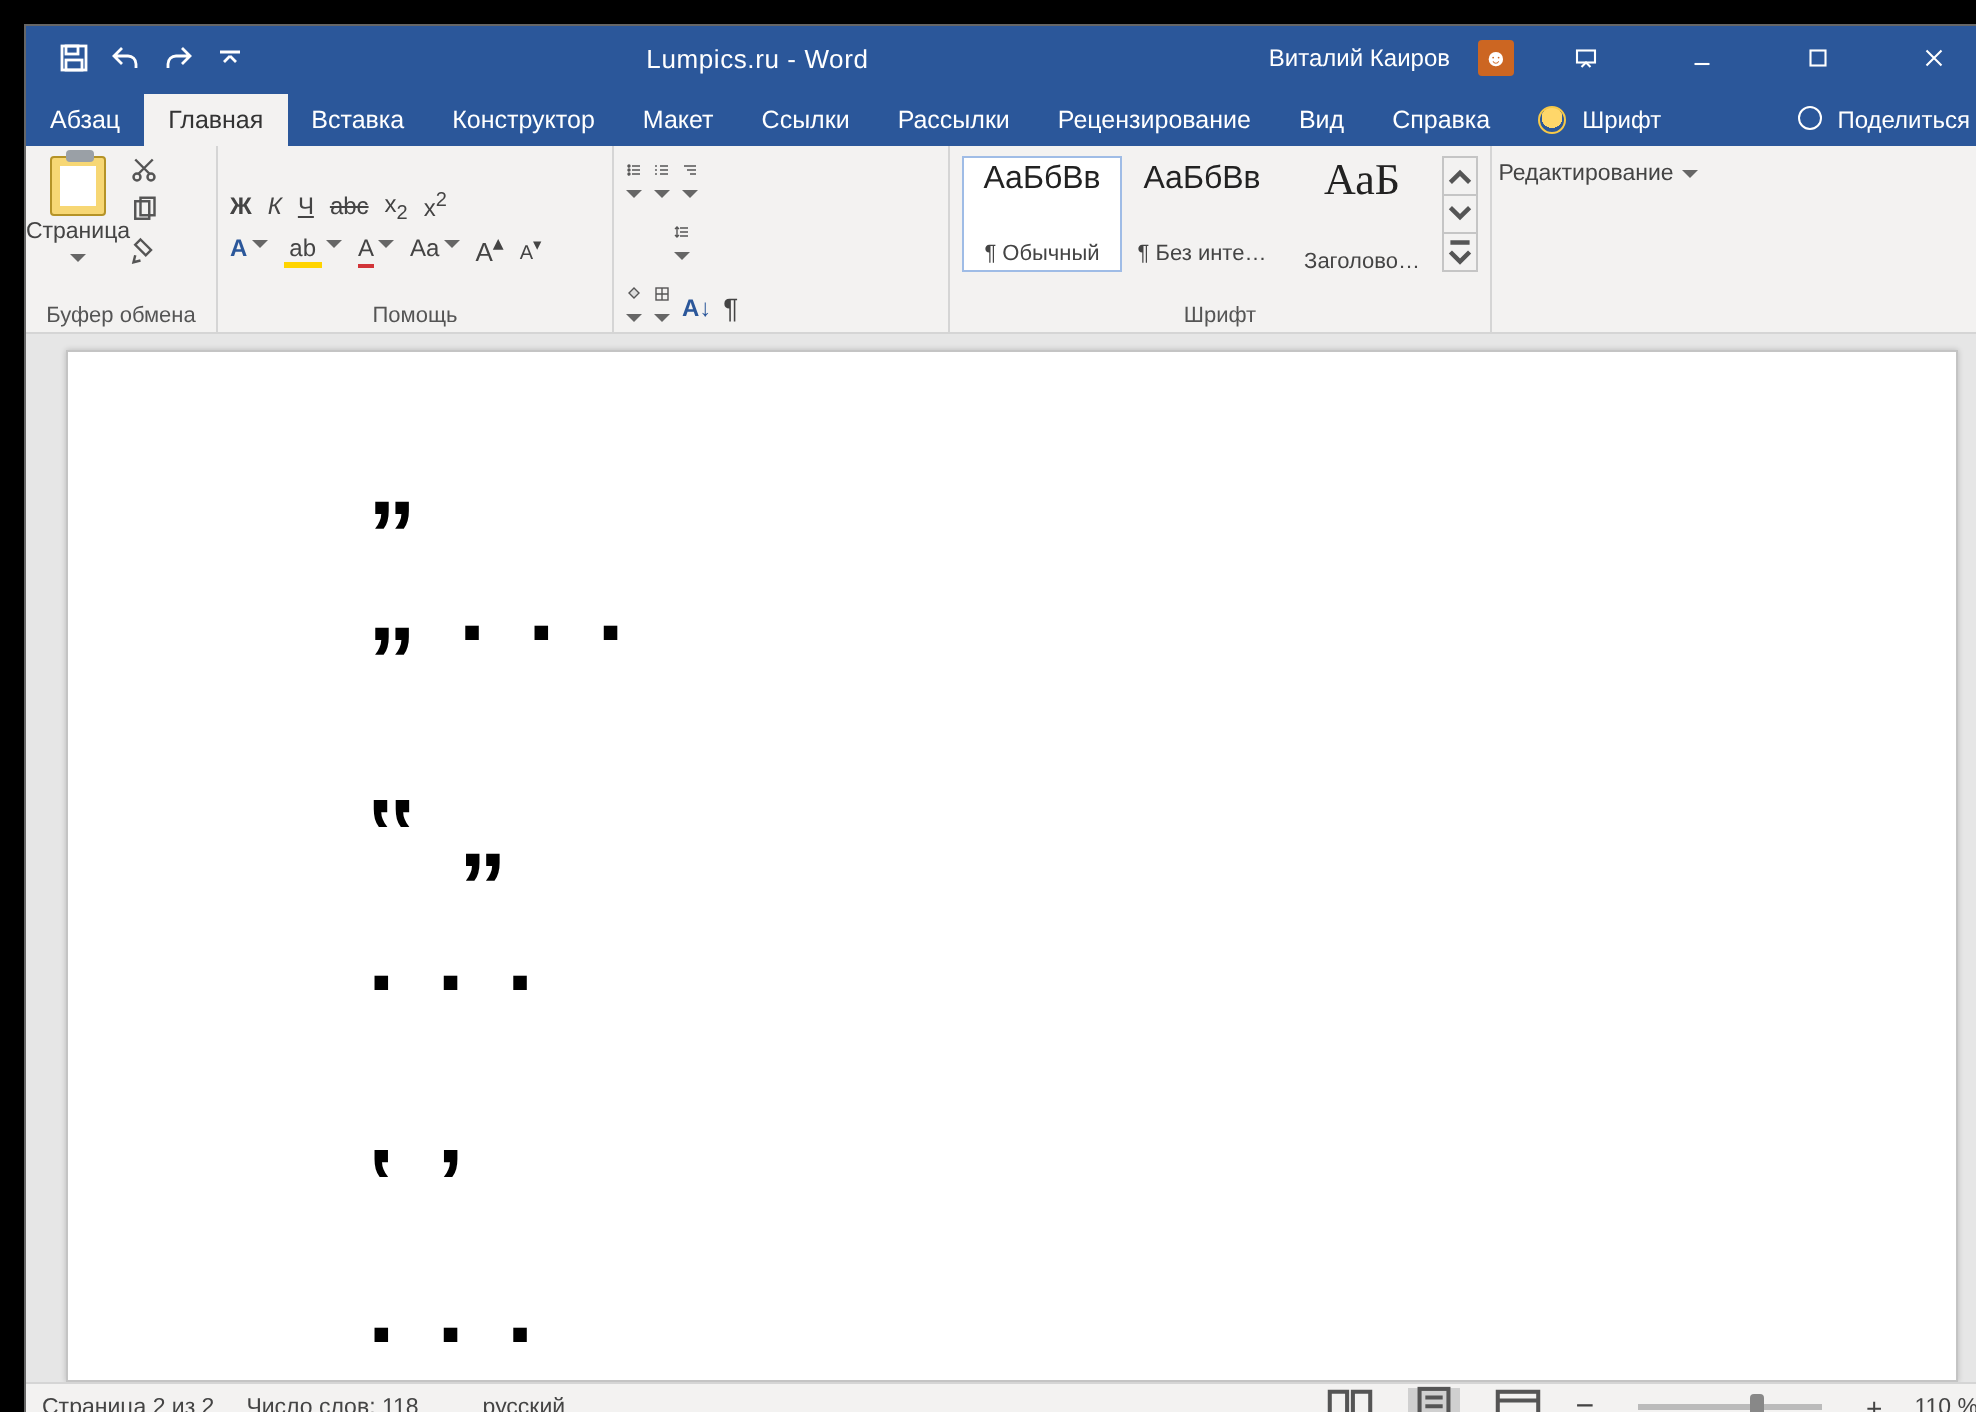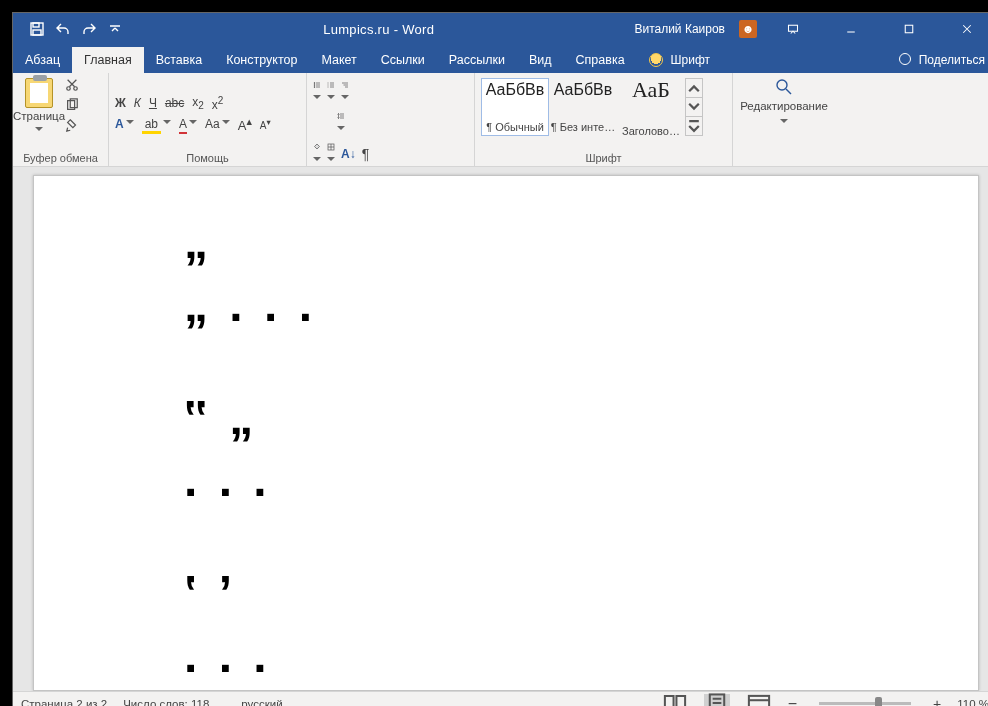--- a/index.html
+++ b/index.html
@@ -101,34 +101,34 @@
   .paste-big{width:40px;display:flex;flex-direction:column;align-items:center;gap:2px}
   .paste-ico{width:28px;height:30px;background:#f7d774;border:1px solid #b59327;border-radius:2px;position:relative}
   .paste-ico::before{content:"";position:absolute;top:-4px;left:7px;width:14px;height:6px;background:#9aa0a6;border-radius:2px}
   .paste-ico::after{content:"";position:absolute;top:4px;left:4px;right:4px;bottom:4px;background:#fff}
   .mini{width:18px;height:14px;display:inline-flex;align-items:center;justify-content:center;margin-bottom:2px}
   .scissors svg,.copy svg,.brush svg{width:14px;height:14px}
 
   
   .styles-body{display:flex;align-items:center}
   .style-box{
-    width:68px;height:58px;
+    width:80px;height:58px;
     border:1px solid transparent;
     display:flex;flex-direction:column;align-items:center;justify-content:center;
     gap:22px;font-size:11px;
   }
   .style-box.sel{border-color:#9fbce6;background:#fff}
   .style-sample{font-size:16px;color:#222}
   .style-sample.big{font-size:22px;font-weight:normal;font-family:Georgia,serif}
   .style-scroll{width:18px;height:58px;border:1px solid #c5c5c5;display:flex;flex-direction:column}
   .style-scroll div{flex:1;display:flex;align-items:center;justify-content:center;border-bottom:1px solid #c5c5c5}
   .style-scroll div:last-child{border-bottom:none}
 
   
-  .editing-body{width:90px;display:flex;flex-direction:column;align-items:center;justify-content:center;gap:4px}
+  .editing-body{width:90px;display:flex;align-items:center;justify-content:center;gap:4px}
   .find-ico{width:18px;height:18px}
 
   .collapse{position:absolute;right:6px;bottom:4px}
 
   
   .docarea{
     flex:1;
     background:var(--doc-bg);
     overflow:hidden;
     position:relative;
@@ -231,20 +231,21 @@
   </div>
 
   <div class="tabs">
     <div class="tab">Абзац</div>
     <div class="tab active">Главная</div>
     <div class="tab">Вставка</div>
     <div class="tab">Конструктор</div>
     <div class="tab">Макет</div>
     <div class="tab">Ссылки</div>
     <div class="tab">Рассылки</div>
+    <div class="tab">Рецензирование</div>
     <div class="tab">Вид</div>
     <div class="tab">Справка</div>
     <div class="help lightbulb">
         <span>Шрифт</span>
       </div>
     <div class="spacer"></div>
     <div class="share">
         <span>Поделиться</span>
       </div>
   </div>

